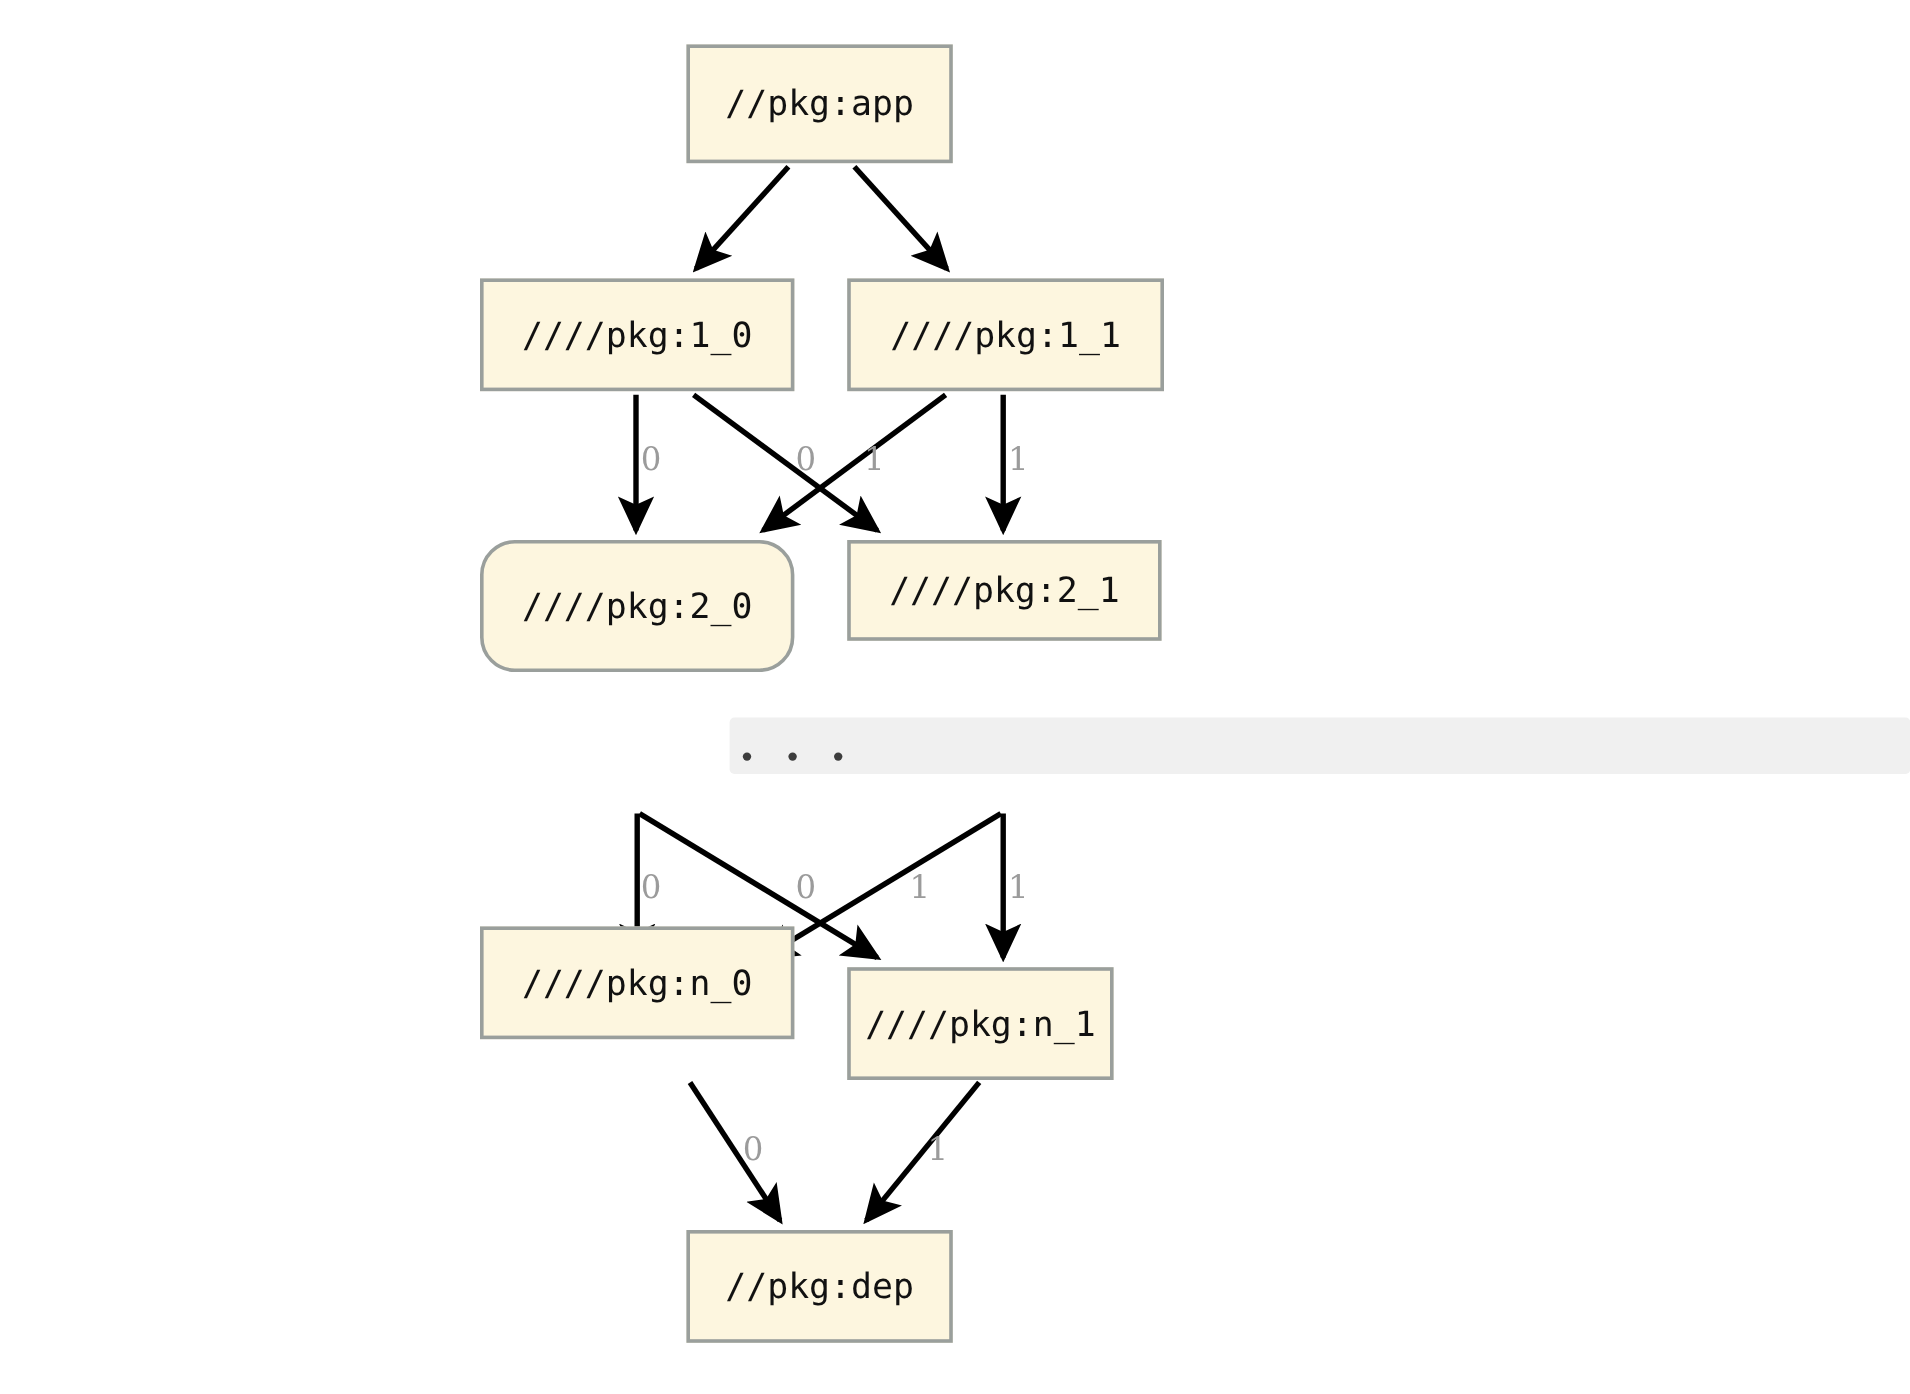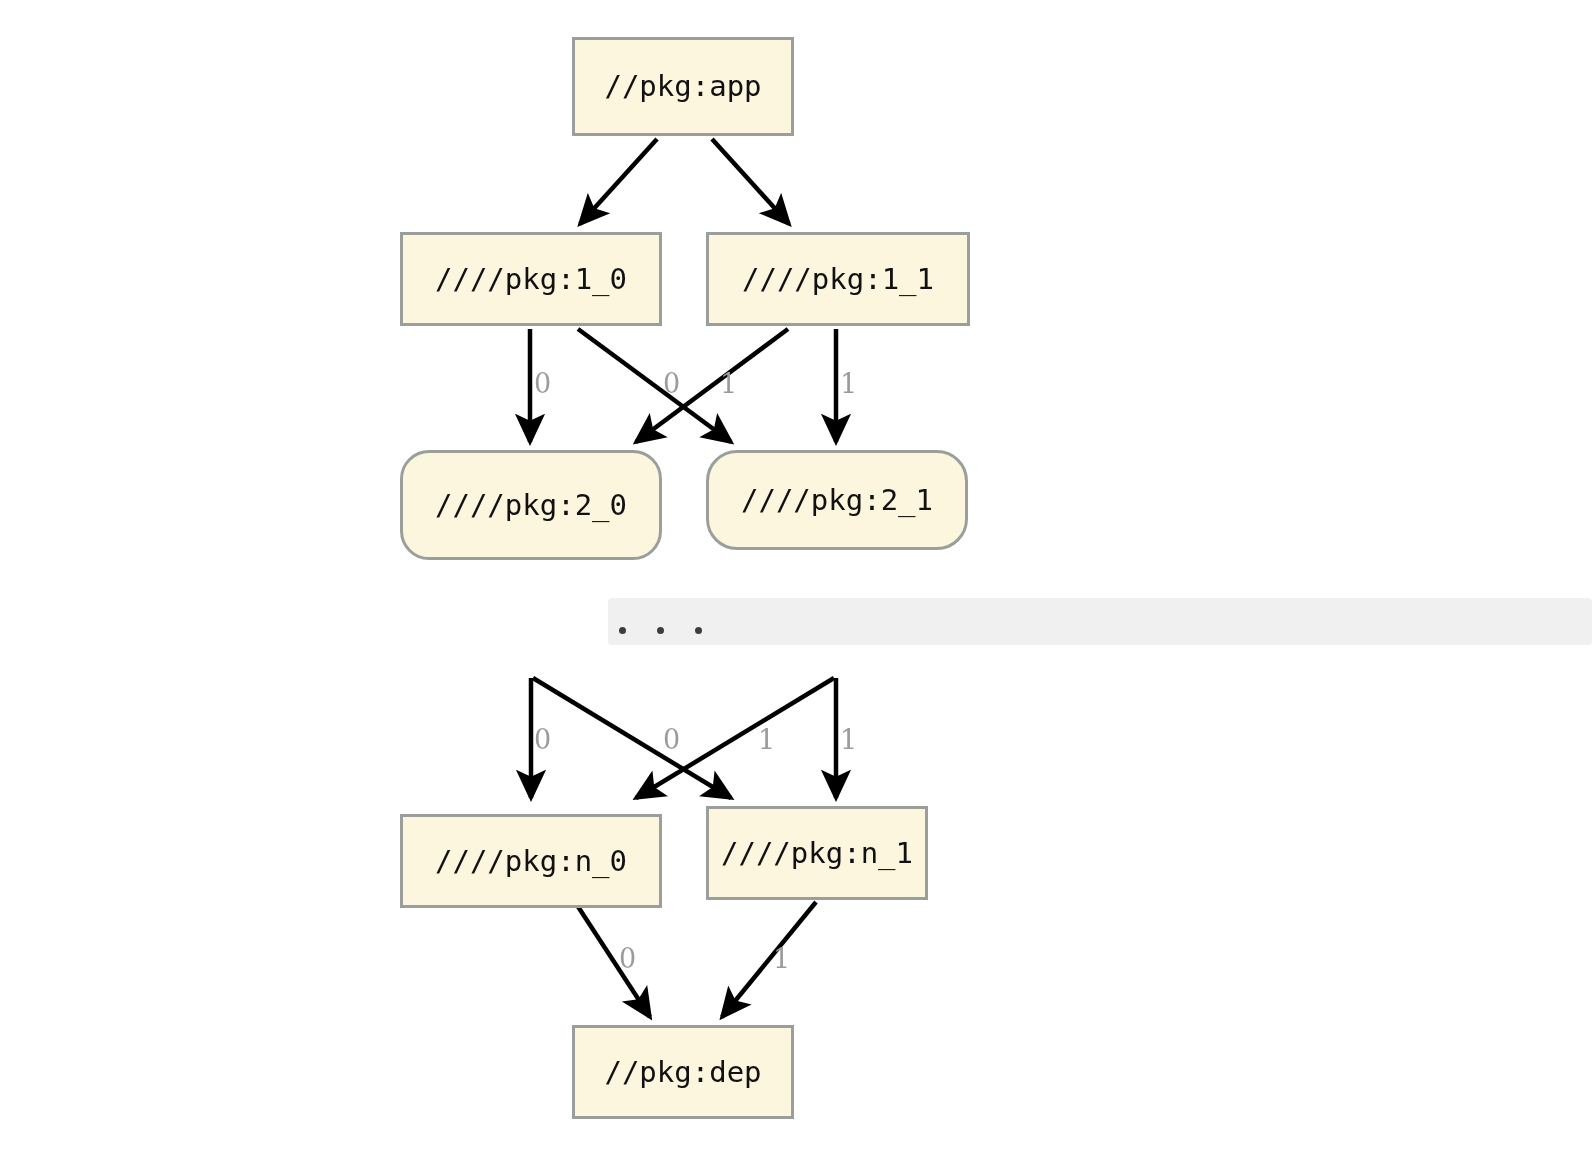--- a/index.html
+++ b/index.html
@@ -116,25 +116,25 @@
   </div>
 
   <div class="node-box" style="left:706px; top:232px; width:264px; height:94px;">
     <span class="node-label">////pkg:1_1</span>
   </div>
 
   <div class="node-box" style="left:400px; top:450px; width:262px; height:110px;border-radius:29px;">
     <span class="node-label">////pkg:2_0</span>
   </div>
 
-  <div class="node-box" style="left:706px; top:450px; width:262px; height:100px;border-radius:31px;">
+  <div class="node-box" style="left:706px; top:450px; width:262px; height:84px;">
     <span class="node-label">////pkg:2_1</span>
   </div>
 
-  <div class="node-box" style="left:400px; top:814px; width:262px; height:94px;">
+  <div class="node-box" style="left:400px; top:772px; width:262px; height:94px;">
     <span class="node-label">////pkg:n_0</span>
   </div>
 
   <div class="node-box" style="left:706px; top:806px; width:222px; height:94px;">
     <span class="node-label">////pkg:n_1</span>
   </div>
 
   <div class="node-box" style="left:572px; top:1025px; width:222px; height:94px;">
     <span class="node-label">//pkg:dep</span>
   </div>

